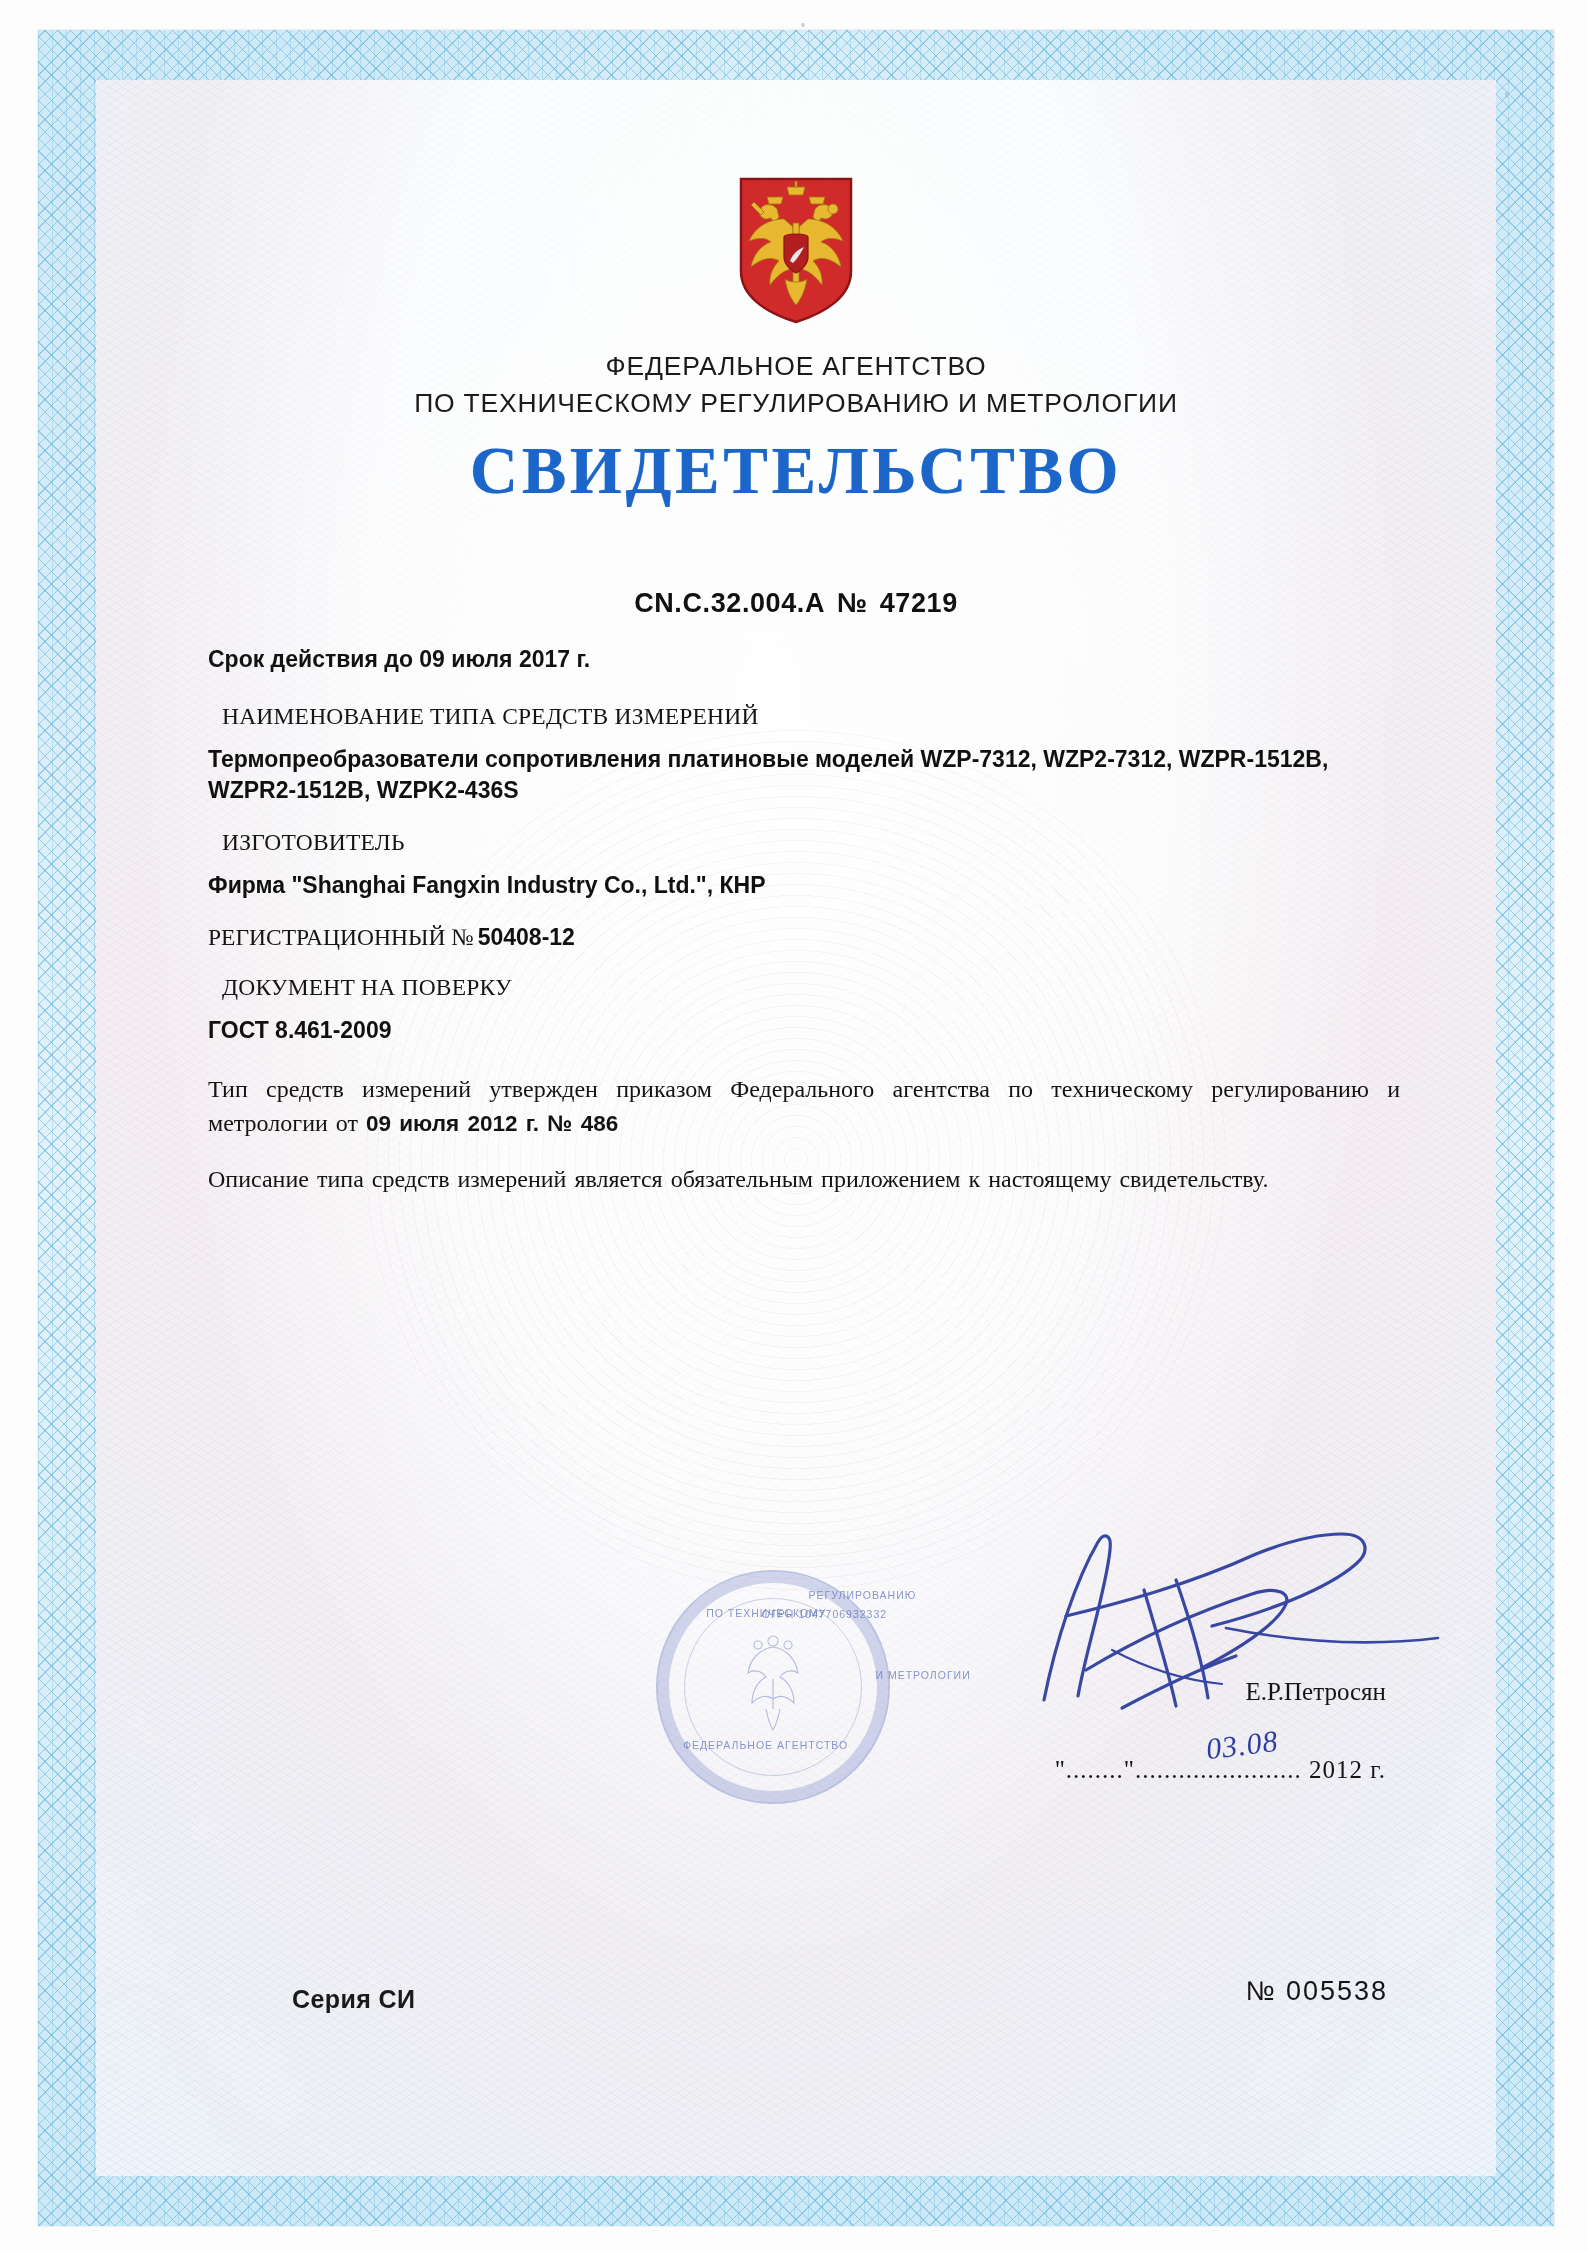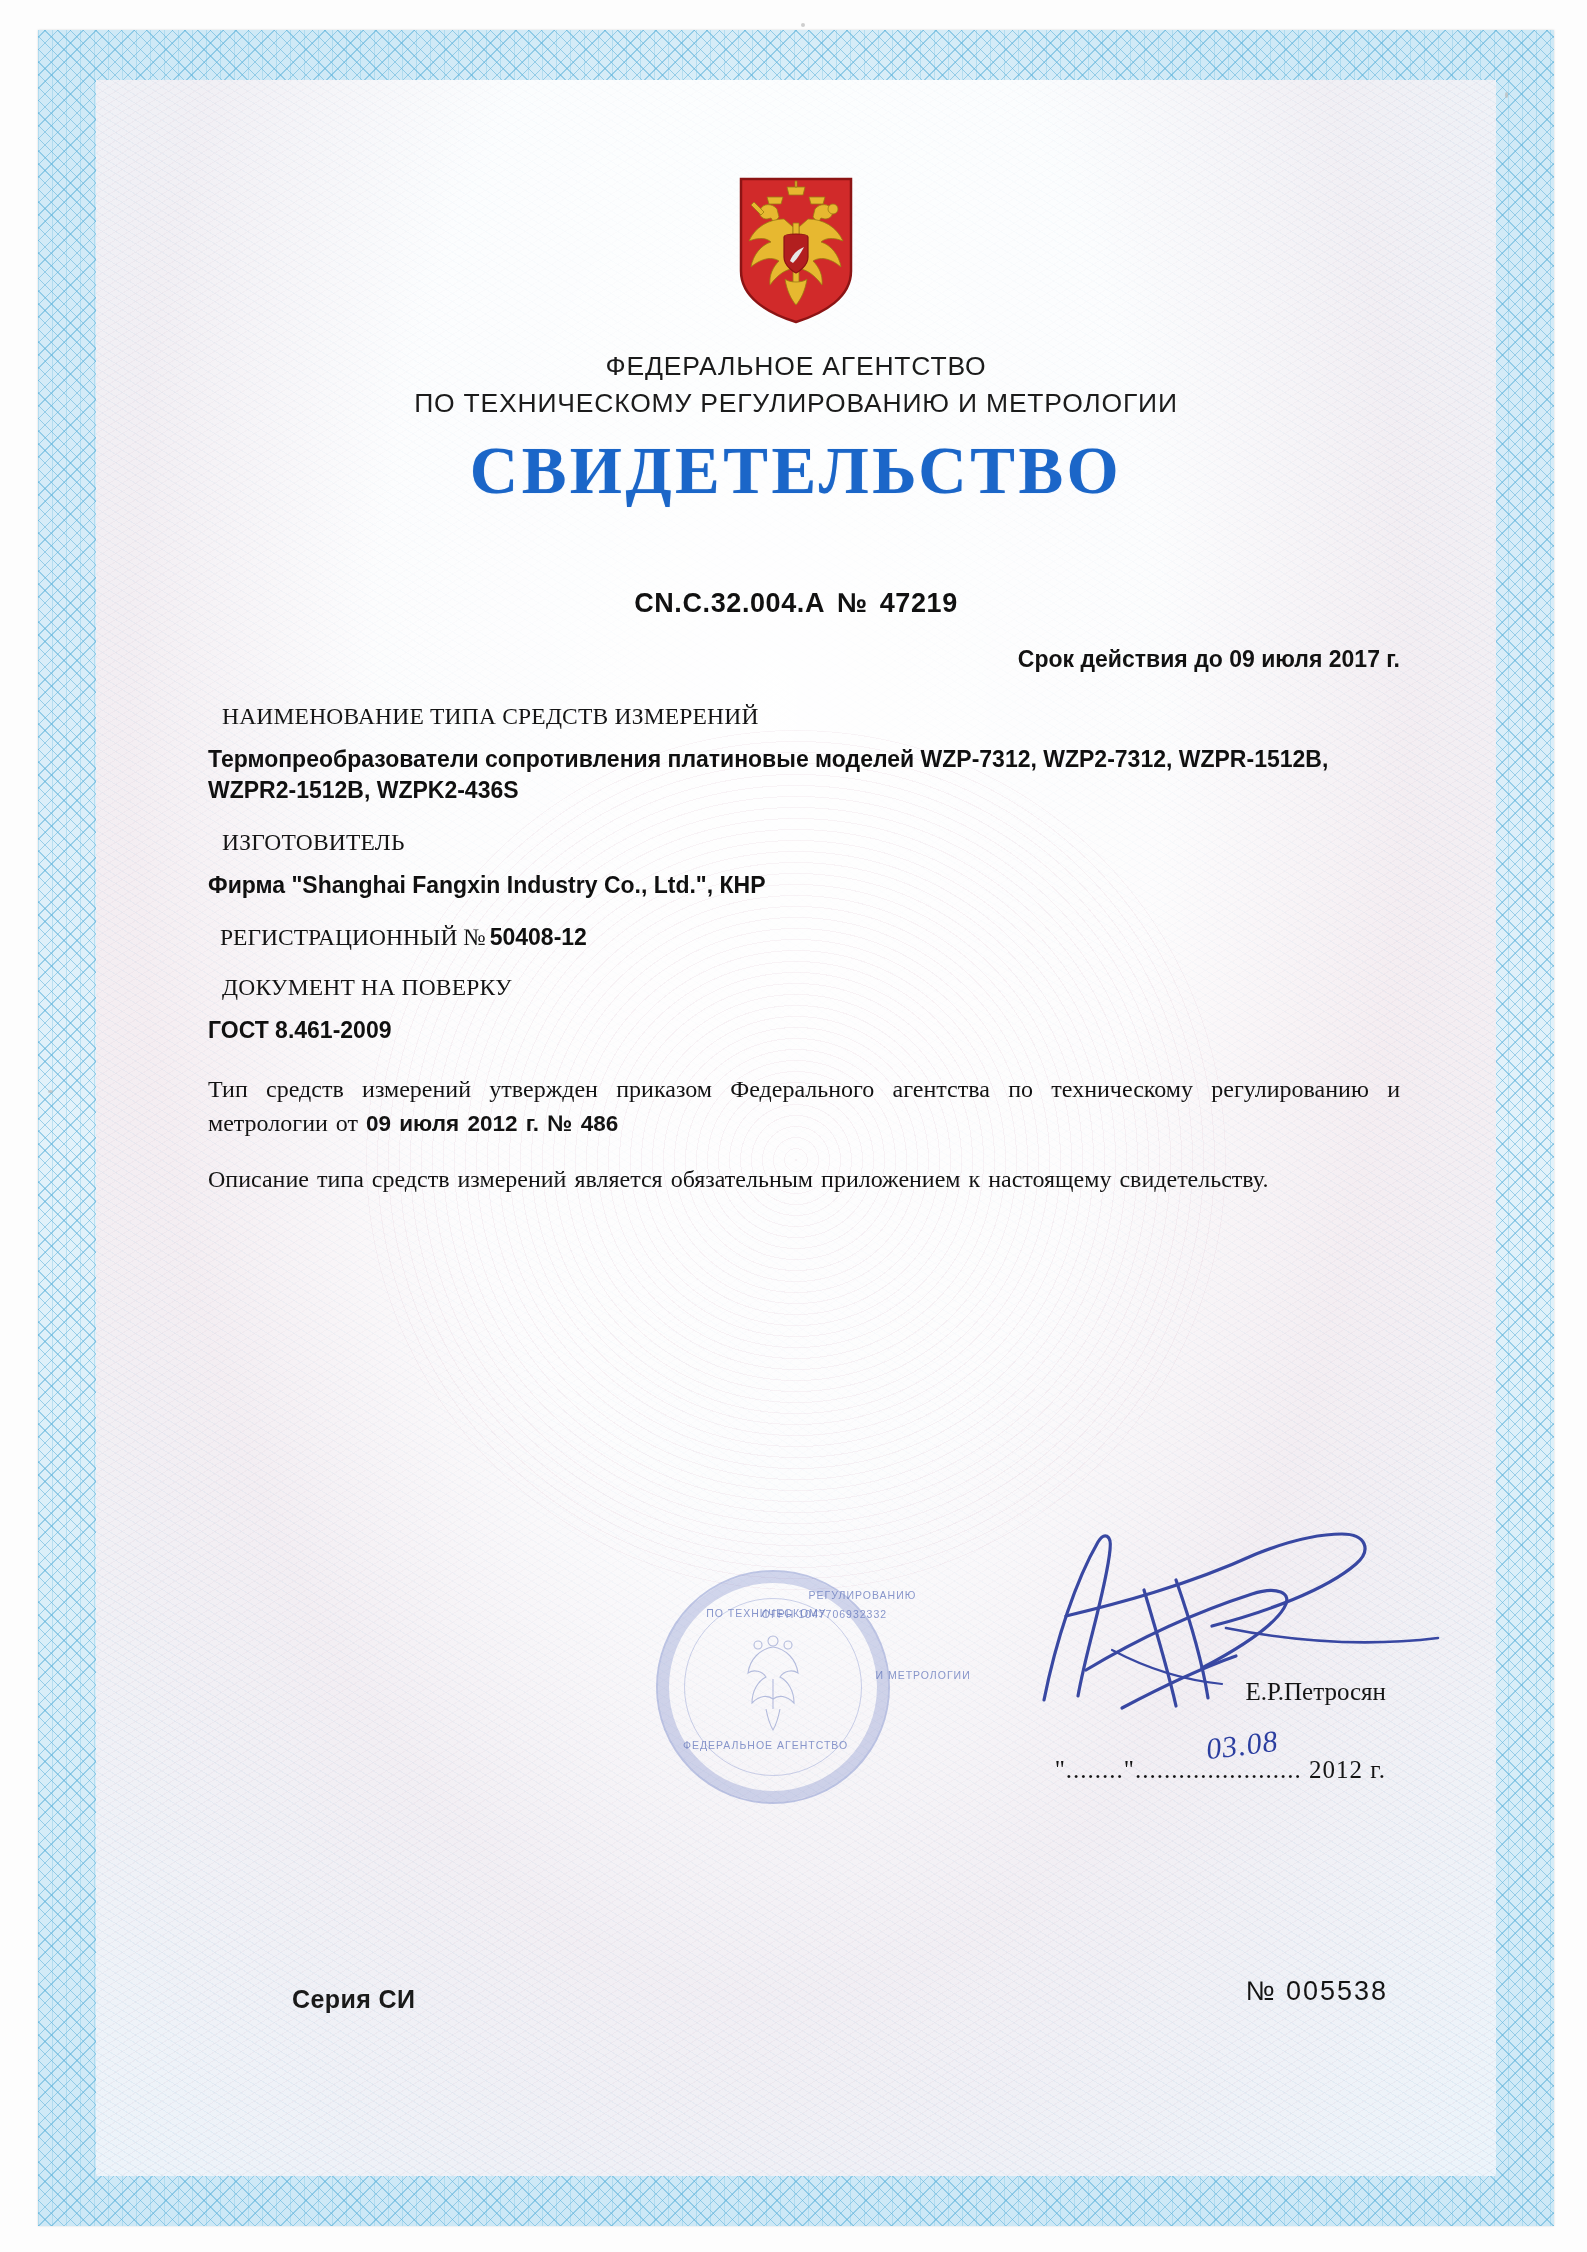--- a/index.html
+++ b/index.html
@@ -143,21 +143,20 @@
     right: 96px;
     top: 566px;
   }
 
   .valid-line {
     font-family: "Liberation Sans", sans-serif;
     font-weight: bold;
     font-size: 23px;
     color: #121212;
     margin: 0 0 30px 0;
-    text-align: right;
   }
 
   .label {
     font-family: "Liberation Serif", serif;
     font-size: 23.5px;
     color: #141414;
     letter-spacing: 0.2px;
     margin: 14px;
   }
 
@@ -169,21 +168,20 @@
     margin: 3px 0 0 0;
     line-height: 1.35;
   }
 
   .field { margin-bottom: 23px; }
 
   .inline-label {
     font-family: "Liberation Serif", serif;
     font-size: 23.5px;
     color: #141414;
-    margin-left: 12px;
   }
   .inline-value {
     font-family: "Liberation Sans", sans-serif;
     font-weight: bold;
     font-size: 23px;
     color: #101010;
   }
 
   .para {
     font-family: "Liberation Serif", serif;

